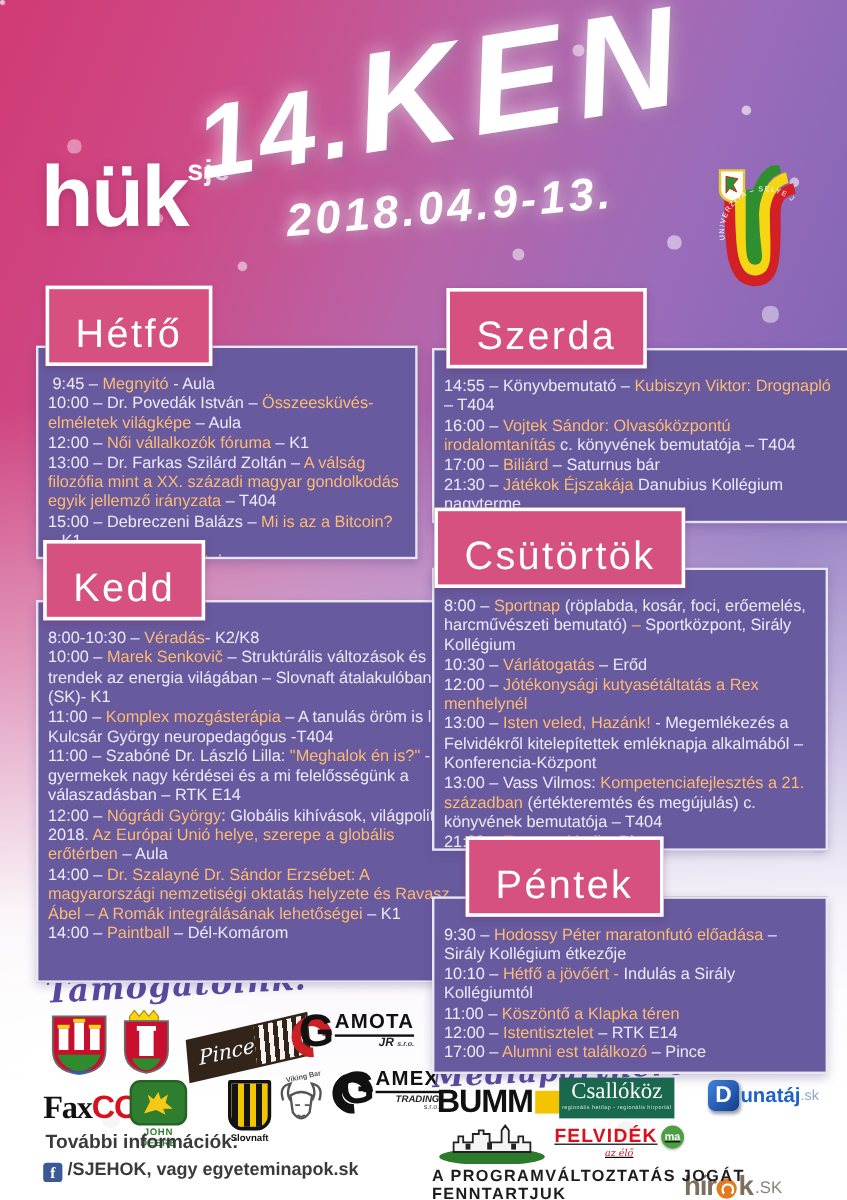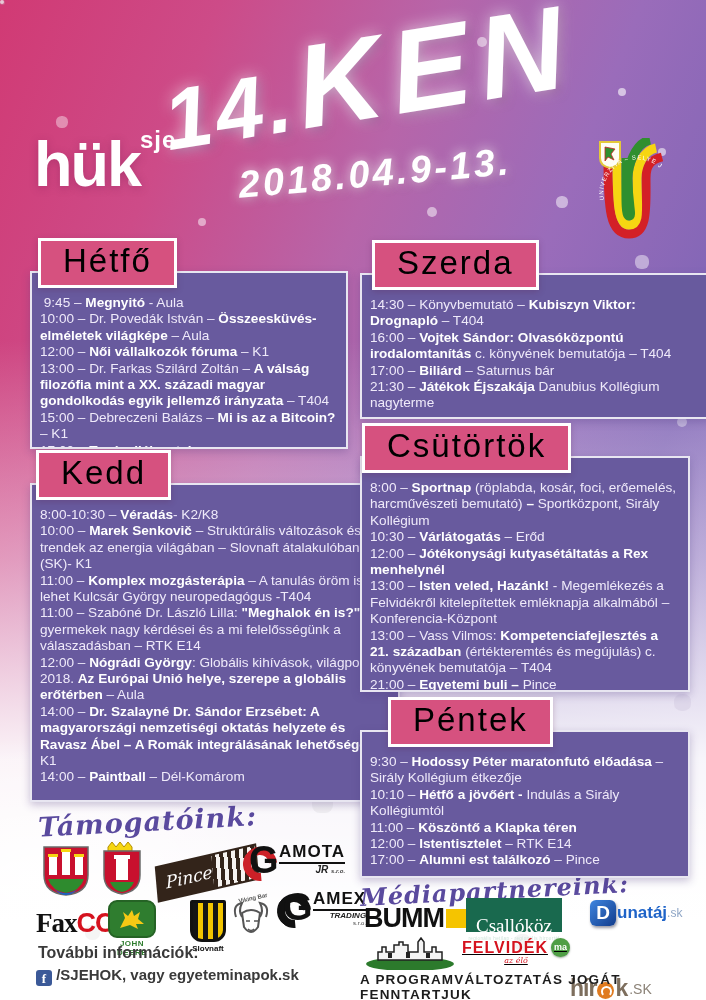--- a/index.html
+++ b/index.html
@@ -21,42 +21,42 @@
       250px 120px 0 2px rgba(255,255,255,.55), 430px 210px 0 3px rgba(255,255,255,.5);}
   .dots-b{position:absolute;left:0;top:0;width:5px;height:5px;border-radius:50%;background:rgba(190,190,195,.25);
     box-shadow: 60px 780px 0 6px rgba(190,190,195,.22), 160px 820px 0 4px rgba(190,190,195,.2),
       320px 800px 0 8px rgba(190,190,195,.18), 560px 790px 0 5px rgba(190,190,195,.2),
       640px 860px 0 7px rgba(190,190,195,.18), 420px 860px 0 4px rgba(190,190,195,.2),
       520px 940px 0 6px rgba(185,185,190,.16), 90px 930px 0 5px rgba(185,185,190,.15),
       680px 700px 0 6px rgba(200,190,215,.3), 620px 640px 0 4px rgba(200,190,215,.3);}
 
   
   .huk-logo{position:absolute;left:34px;top:128px;color:#fff;line-height:1;}
-  .huk-main{font-size:63px;font-weight:800;letter-spacing:-2px;text-shadow:0 2px 8px rgba(120,30,80,.35);}
+  .huk-main{font-size:72px;font-weight:800;letter-spacing:-2px;text-shadow:0 2px 8px rgba(120,30,80,.35);}
   .huk-sup{font-size:24px;font-weight:800;vertical-align:38px;letter-spacing:1px;}
   .main-title{position:absolute;left:160px;top:8px;width:430px;color:#fff;transform:rotate(-9deg);
     font-style:italic;font-weight:bold;white-space:nowrap;
     text-shadow:0 0 16px rgba(255,255,255,.65), 3px 4px 10px rgba(110,40,110,.5);}
   .title-num{font-size:86px;letter-spacing:4px;}
   .title-word{font-size:118px;letter-spacing:10px;}
   .date-line{position:absolute;left:215px;top:152px;width:320px;text-align:center;color:#fff;
     transform:rotate(-5deg);font-style:italic;font-weight:bold;font-size:38px;letter-spacing:3px;
     text-shadow:0 0 12px rgba(255,255,255,.85), 2px 3px 8px rgba(130,50,110,.45);}
   .emblem{position:absolute;left:592px;top:138px;}
 
   
   .day{position:absolute;}
   .day-header{position:relative;z-index:2;display:inline-block;background:#d6517f;border:3px solid #fff;
-    color:#000000;font-size:33px;font-weight:400;letter-spacing:2px;padding:1px 22px 5px;line-height:1.15;
+    color:#ffffff;font-size:33px;font-weight:400;letter-spacing:2px;padding:18px 22px 5px;line-height:1.15;
     box-shadow:0 2px 6px rgba(90,30,70,.25);}
   .day-panel{position:relative;z-index:1;margin-top:-17px;background:#685a9e;border:2px solid rgba(255,255,255,.85);
     padding:22px 8px 6px;color:#efeafa;font-size:13.6px;line-height:16.4px;overflow:hidden;
     box-shadow:0 3px 8px rgba(80,60,130,.3);}
   .entry{margin:0;}
-  .entry .b{font-weight:bold;color:#ffffff;}
+  .entry .b{font-weight:normal;color:#fdba74;}
 
   
   .script-head{font-family:"DejaVu Serif",serif;font-style:italic;font-weight:bold;color:#5a4a9e;
     transform:rotate(-3deg);letter-spacing:1px;}
   .tamogatoink{position:absolute;left:38px;top:806px;font-size:27px;}
   .mediapartner{position:absolute;left:360px;top:876px;font-size:24px;}
   .logo-abs{position:absolute;}
   .fb-row{position:absolute;left:36px;top:966px;font-weight:bold;color:#3a3a3a;font-size:15px;}
   .fb-ic{display:inline-block;width:16px;height:16px;background:#3b5998;color:#fff;border-radius:3px;
     text-align:center;line-height:17px;font-family:"Liberation Serif",serif;font-weight:bold;font-size:13px;vertical-align:-3px;}
@@ -91,21 +91,21 @@
   .slov-label{font-size:8px;font-weight:800;color:#111;margin-top:2px;}
   .viking{position:relative;width:46px;height:50px;}
   .viking .vk-label{position:absolute;left:2px;top:-2px;width:100%;text-align:center;font-size:6px;
     color:#555;transform:rotate(-12deg);font-weight:bold;}
 
   
   .bumm{display:flex;align-items:center;}
   .bumm-word{font-weight:900;font-size:27px;color:#111;letter-spacing:-1px;}
   .bumm-badge{width:17px;height:19px;background:#f5c400;color:#111;font-size:9px;font-weight:900;
     text-align:center;line-height:17px;margin-left:2px;padding-left:48px;}
-  .csal{width:96px;height:34px;background:#19694e;color:#fff;text-align:center;padding-top:18px;box-sizing:border-box;}
+  .csal{width:96px;height:34px;background:#19694e;color:#fff;text-align:center;padding-top:2px;box-sizing:border-box;}
   .csal-word{font-family:"Liberation Serif",serif;font-size:19px;line-height:20px;}
   .csal-tag{font-size:4.5px;color:#cfe4da;letter-spacing:.4px;}
   .dunataj{display:flex;align-items:center;}
   .dun-d{width:26px;height:26px;border-radius:6px;background:linear-gradient(135deg,#3f86e0,#123c8c);
     color:#fff;font-weight:bold;font-size:19px;text-align:center;line-height:26px;box-shadow:1px 2px 3px rgba(0,0,30,.4);}
   .dun-rest{font-size:17px;font-weight:bold;color:#1e63c8;margin-left:1px;}
   .dun-tld{font-size:12px;color:#8fa6c6;}
   .felv{text-align:center;text-decoration:underline;}
   .felv-row{display:flex;align-items:center;}
   .felv-word{color:#d5121e;font-weight:900;font-size:16px;letter-spacing:1px;}
@@ -173,21 +173,21 @@
         <div class="entry"><span>11:00 – Szabóné Dr. László Lilla: </span><span class="b">"Meghalok én is?"</span><span> -gyermekek nagy kérdései és a mi felelősségünk a válaszadásban – RTK E14</span></div>
         <div class="entry"><span>12:00 – </span><span class="b">Nógrádi György</span><span>: Globális kihívások, világpolitika 2018. </span><span class="b">Az Európai Unió helye, szerepe a globális erőtérben</span><span> – Aula</span></div>
         <div class="entry"><span>14:00 – </span><span class="b">Dr. Szalayné Dr. Sándor Erzsébet: A magyarországi nemzetiségi oktatás helyzete és Ravasz Ábel – A Romák integrálásának lehetőségei</span><span> – K1</span></div>
         <div class="entry"><span>14:00 – </span><span class="b">Paintball</span><span> – Dél-Komárom</span></div>
       </div>
   </div>
 
   <div class="day" style="left:360px;top:240px;width:352px;">
     <div class="day-header" style="margin-left:12px;">Szerda</div>
     <div class="day-panel" style="height:114px;">
-        <div class="entry"><span>14:30 – Könyvbemutató – </span><span class="b">Kubiszyn Viktor: Drognapló</span><span> – T404</span></div>
+        <div class="entry"><span>14:55 – Könyvbemutató – </span><span class="b">Kubiszyn Viktor: Drognapló</span><span> – T404</span></div>
         <div class="entry"><span>16:00 – </span><span class="b">Vojtek Sándor: Olvasóközpontú irodalomtanítás</span><span> c. könyvének bemutatója – T404</span></div>
         <div class="entry"><span>17:00 – </span><span class="b">Biliárd</span><span> – Saturnus bár</span></div>
         <div class="entry"><span>21:30 – </span><span class="b">Játékok Éjszakája</span><span> Danubius Kollégium nagyterme</span></div>
       </div>
   </div>
   <div class="day" style="left:360px;top:423px;width:330px;">
     <div class="day-header" style="margin-left:2px;">Csütörtök</div>
     <div class="day-panel" style="height:204px;">
         <div class="entry"><span>8:00 – </span><span class="b">Sportnap</span><span> (röplabda, kosár, foci, erőemelés, harcművészeti bemutató) </span><span class="b">–</span><span> Sportközpont, Sirály Kollégium</span></div>
         <div class="entry"><span>10:30 – </span><span class="b">Várlátogatás</span><span> – Erőd</span></div>

